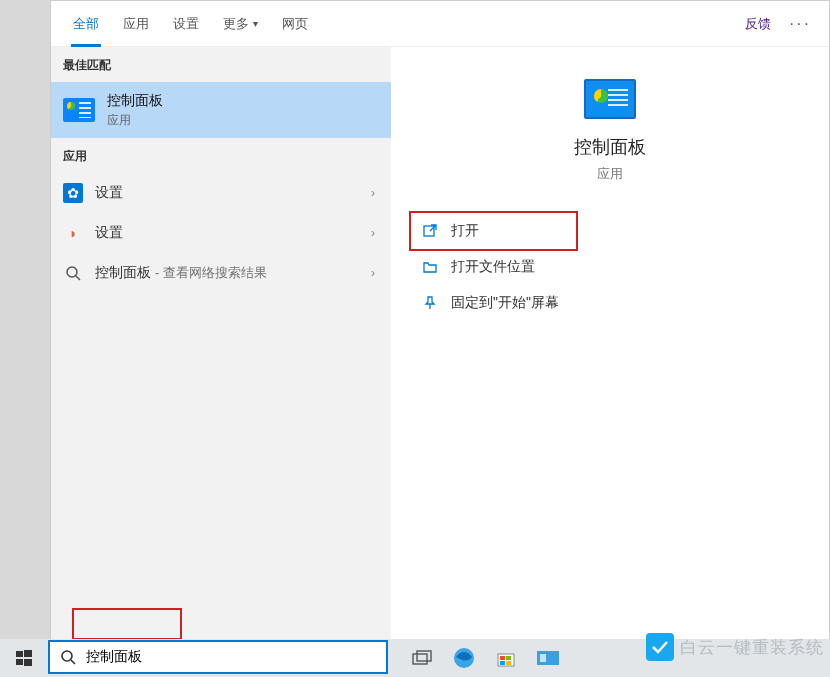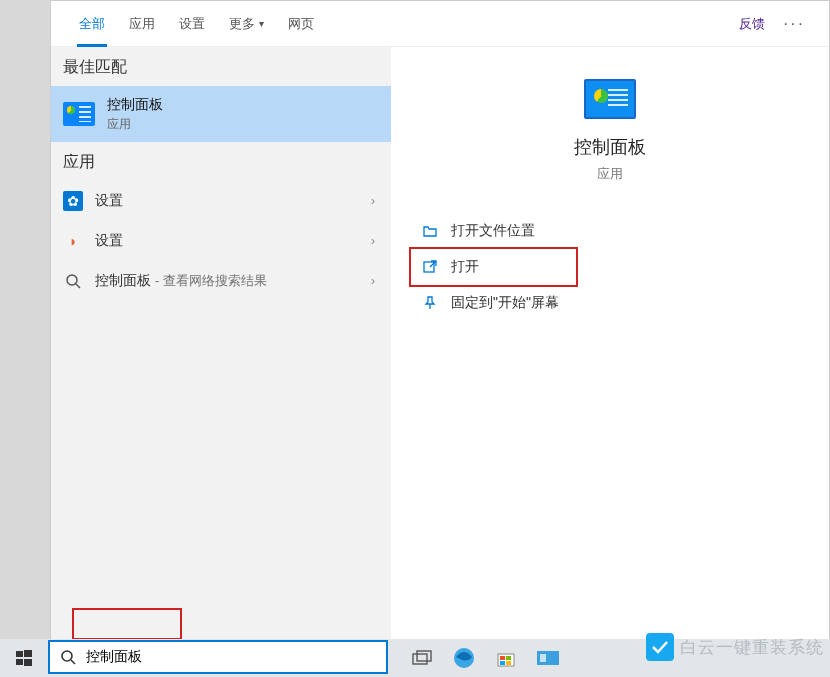--- a/index.html
+++ b/index.html
@@ -1,28 +1,28 @@
 <!DOCTYPE html>
 <html><head>
   <meta charset="utf-8">
   <style>
     * { margin: 0; padding: 0; box-sizing: border-box; font-family: "Microsoft YaHei", "Segoe UI", sans-serif; }
     body { width: 830px; height: 677px; background: #d8d8d8; position: relative; overflow: hidden; }
     .window { position: absolute; top: 0; left: 50px; width: 780px; height: 640px; background: #fff; display: flex; flex-direction: column; border: 1px solid #ccc; }
-    .tabs { display: flex; align-items: center; height: 46px; padding: 0 16px; background: #fff; border-bottom: 1px solid #eee; }
+    .tabs { display: flex; align-items: center; height: 46px; padding: 0 10px; background: #fff; border-bottom: 1px solid #eee; }
     .tab { padding: 0 12px; height: 46px; display: flex; align-items: center; font-size: 13px; color: #555; cursor: pointer; position: relative; }
     .tab.active { color: #0078d4; font-weight: 500; }
     .tab.active::after { content: ""; position: absolute; bottom: 0; left: 10px; right: 10px; height: 3px; background: #0078d4; }
     .tab .chev { margin-left: 4px; font-size: 10px; }
     .tabs-spacer { flex: 1; }
     .feedback { font-size: 13px; color: #4c1d95; padding: 0 10px; cursor: pointer; }
     .dots { font-size: 16px; color: #555; padding: 0 8px; cursor: pointer; letter-spacing: 2px; }
     .body-row { display: flex; flex: 1; overflow: hidden; }
     .left { width: 340px; background: #f2f2f2; overflow-y: auto; }
-    .section-header { padding: 10px 12px 8px; font-size: 16px; color: #333; background: #f2f2f2; }
+    .section-header { padding: 10px 12px 8px; font-size: 12px; color: #333; background: #f2f2f2; font-weight: bold; }
     .result-item { display: flex; align-items: center; padding: 0 12px; height: 56px; cursor: pointer; }
     .result-item.selected { background: #b8d8f8; }
     .result-icon { width: 32px; height: 24px; border-radius: 2px; margin-right: 12px; display: flex; align-items: center; justify-content: center; }
     .cp-icon { width: 32px; height: 24px; background: #0a84ff; border-radius: 2px; position: relative; }
     .cp-icon::before { content: ""; position: absolute; top: 4px; left: 4px; width: 8px; height: 8px; border-radius: 50%; background: conic-gradient(#3ec13e 0 60%, #ffd400 60% 100%); }
     .cp-icon::after { content: ""; position: absolute; top: 4px; right: 4px; bottom: 4px; width: 12px; background: repeating-linear-gradient(#fff, #fff 2px, transparent 2px, transparent 5px); opacity: .85; }
     .result-text .title { font-size: 14px; color: #111; }
     .result-text .sub { font-size: 12px; color: #666; margin-top: 2px; }
     .list-item { display: flex; align-items: center; padding: 0 12px; height: 40px; cursor: pointer; position: relative; }
     .list-item .icon-box { width: 20px; height: 20px; margin-right: 12px; display: flex; align-items: center; justify-content: center; font-size: 14px; }
@@ -110,36 +110,36 @@
       </div>
     </div>
 
     <div class="right">
       <div class="big-icon">
           <div class="cp-icon"></div>
         </div>
       <div class="app-title">控制面板</div>
       <div class="app-sub">应用</div>
       <div class="actions">
-        <div class="action">
-          <div class="aicon">
-            <svg width="16" height="16" viewBox="0 0 16 16">
-                <path d="M2 4 h4 l1 2 h7 v7 h-12 z" fill="none" stroke="#0078d4" stroke-width="1.3"></path>
-              </svg>
-          </div>
-          <span>打开文件位置</span>
-        </div>
         <div class="action hl">
           <div class="aicon">
             <svg width="16" height="16" viewBox="0 0 16 16">
                 <rect x="2" y="3" width="10" height="10" fill="none" stroke="#0078d4" stroke-width="1.3"></rect>
                 <path d="M9 2 h5 v5 M14 2 L8 8" fill="none" stroke="#0078d4" stroke-width="1.3"></path>
               </svg>
           </div>
           <span>打开</span>
+        </div>
+        <div class="action">
+          <div class="aicon">
+            <svg width="16" height="16" viewBox="0 0 16 16">
+                <path d="M2 4 h4 l1 2 h7 v7 h-12 z" fill="none" stroke="#0078d4" stroke-width="1.3"></path>
+              </svg>
+          </div>
+          <span>打开文件位置</span>
         </div>
         <div class="action">
           <div class="aicon">
             <svg width="16" height="16" viewBox="0 0 16 16">
                 <path d="M6 2 h4 v5 l2 2 h-8 l2 -2 z M8 9 v5" fill="none" stroke="#0078d4" stroke-width="1.3"></path>
               </svg>
           </div>
           <span>固定到"开始"屏幕</span>
         </div>
       </div>

